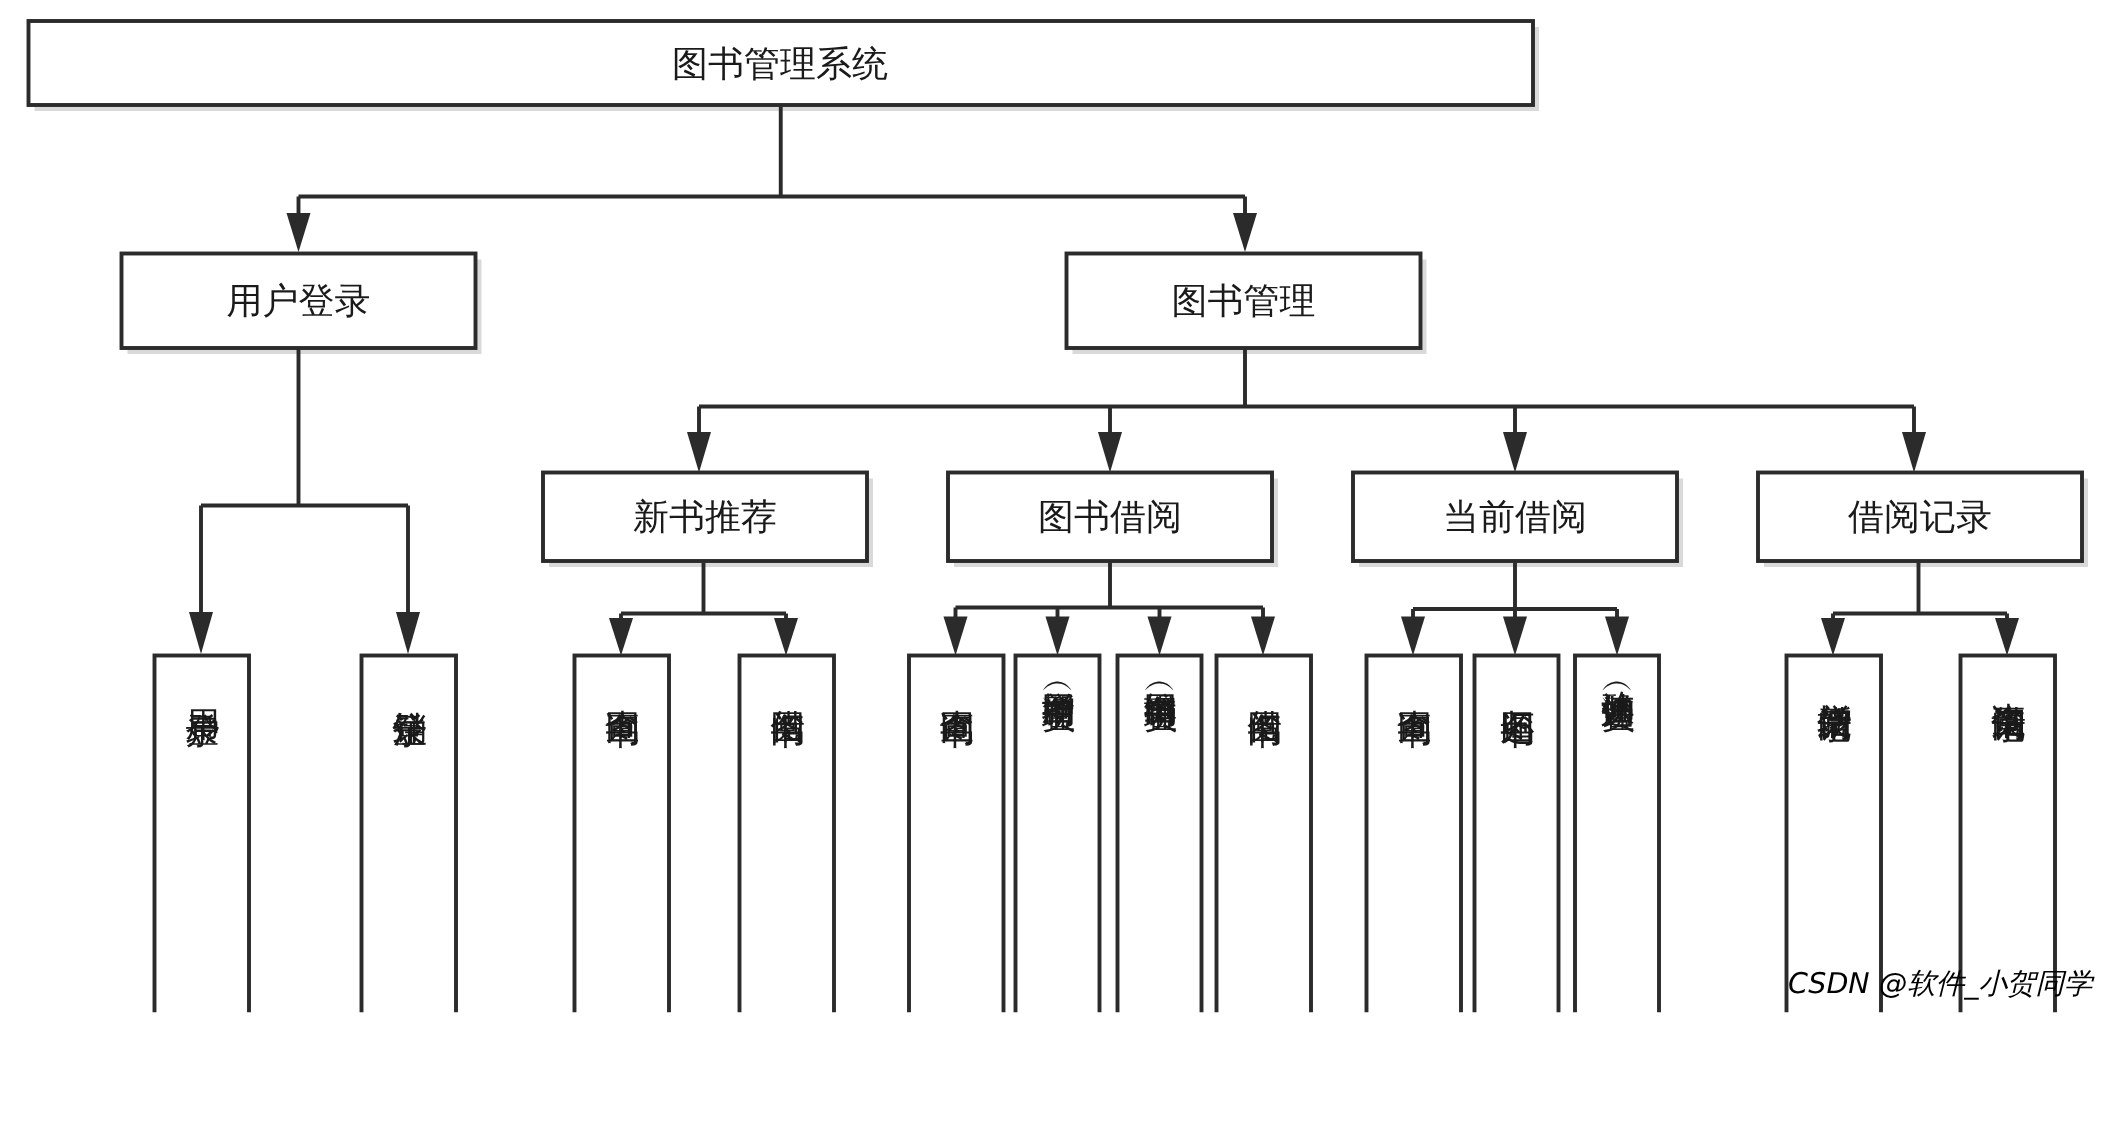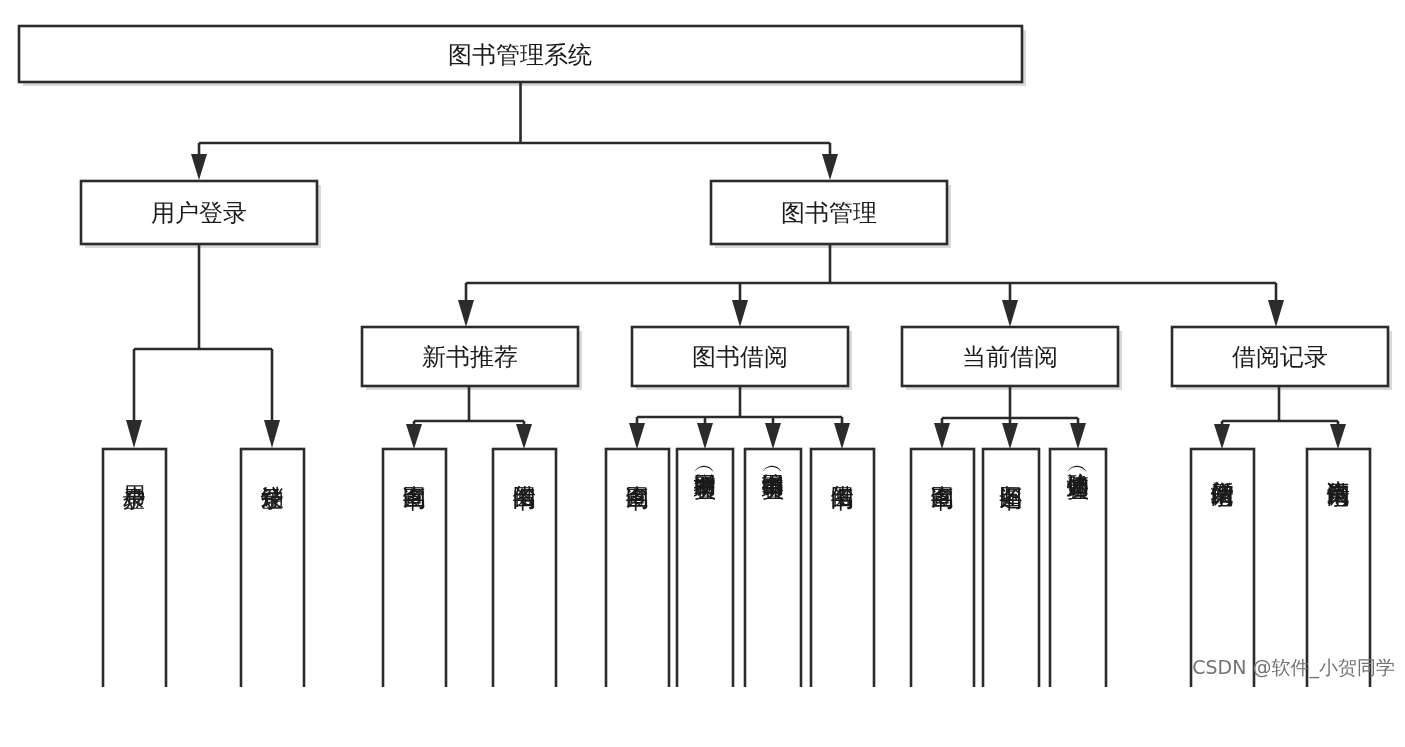--- a/index.html
+++ b/index.html
@@ -10,21 +10,20 @@
   }
   body {
     font-family: "DejaVu Sans", "Liberation Sans", sans-serif;
   }
   #diagram-root {
     position: relative;
     width: 1405px;
     height: 675px;
     background: #ffffff;
     overflow: hidden;
-    margin-top: 12px;
   }
   svg#flow-svg {
     position: absolute;
     top: 0;
     left: 0;
     width: 1405px;
     height: 747px;
     display: block;
   }
   .node-rect {
@@ -71,23 +70,24 @@
     display: flex;
     align-items: flex-start;
     justify-content: center;
   }
   .watermark {
     position: absolute;
     right: 10px;
     bottom: 6px;
     font-family: "DejaVu Sans", "Liberation Sans", sans-serif;
     font-size: 19px;
-    color: #737373;
+    color: #000000;
     white-space: nowrap;
     user-select: none;
+    font-style: italic;
   }
 </style>
 </head>
 <body>
 
 <div id="diagram-root">
 
   <svg id="flow-svg" viewBox="0 0 1405 747">
 
     <g>

